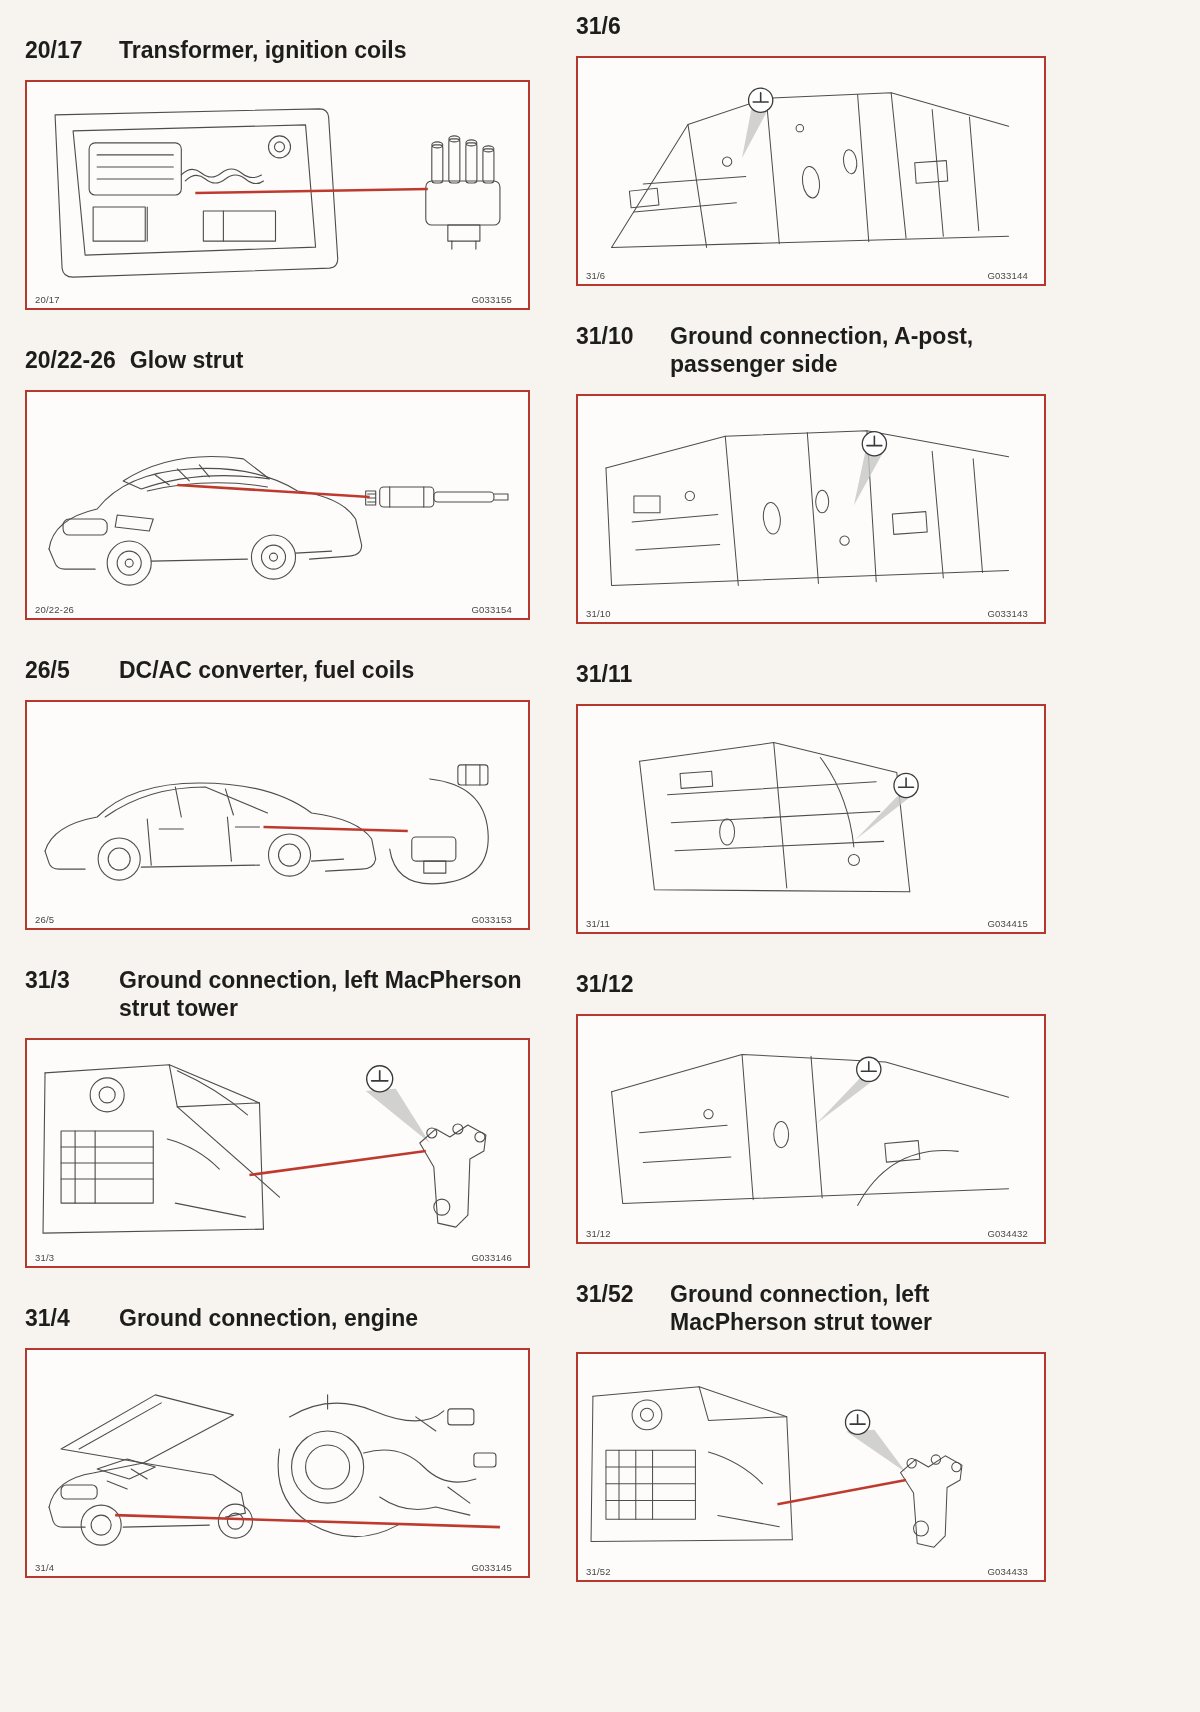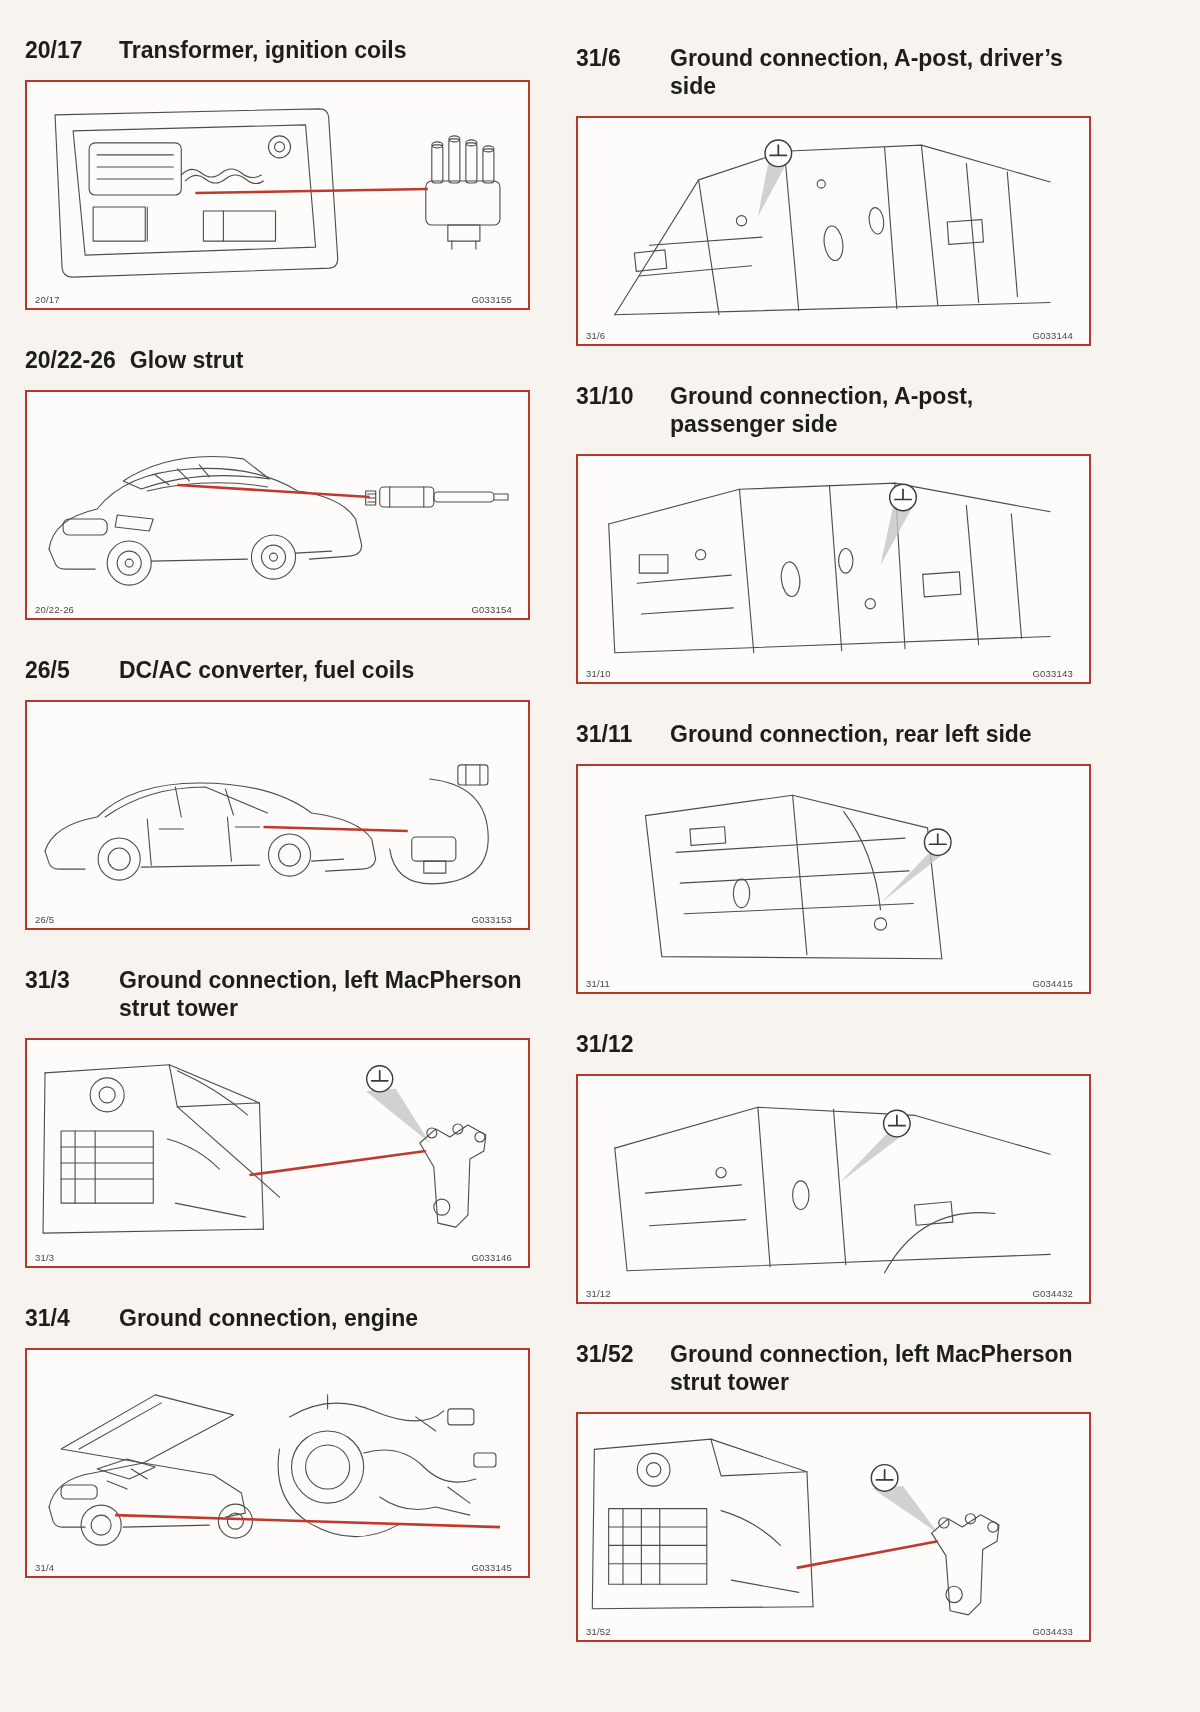--- a/index.html
+++ b/index.html
@@ -18,21 +18,21 @@
     color:var(--ink);
     overflow:hidden;
   }
   .page{
     padding:10px 0 0 25px;
     display:flex;
     gap:46px;
   }
   .col{display:flex;flex-direction:column;}
   .col-left{width:505px;padding-top:26px;}
-  .col-right{width:515px;padding-top:2px;margin-top:32px;}
+  .col-right{width:470px;padding-top:2px;}
   .entry{margin-bottom:36px;}
   .entry-title{
     display:flex;
     align-items:flex-start;
     margin:0 0 16px 0;
     font-size:23px;
     font-weight:bold;
     line-height:1.22;
   }
   .entry-num{flex:0 0 auto;min-width:80px;margin-right:14px;white-space:nowrap;}
@@ -259,21 +259,20 @@
       </figure>
     </section>
 
   </div>
 
   <div class="col col-right">
 
     <section class="entry">
       <h2 class="entry-title">
         <span class="entry-num">31/6</span>
-        <span class="entry-text">Ground connection, A-post, driver’s side</span>
       </h2>
       <figure class="frame" style="margin:0;">
         <svg viewBox="0 0 500 212">
           <g class="ln">
             <path d="M36 188 L118 56 L202 28 L336 22 L462 58"></path>
             <path d="M118 56 L138 188 M202 28 L216 184 M300 24 L312 182"></path>
             <path d="M36 188 L462 176"></path>
             <path d="M60 150 L170 140 M70 120 L180 112"></path>
             <path d="M336 22 L352 178"></path>
             <path d="M380 40 L392 176 M420 48 L430 170"></path>
@@ -322,21 +321,20 @@
           </g>
         </svg>
         <span class="tag tag-tl">31/10</span>
         <span class="tag tag-br">G033143</span>
       </figure>
     </section>
 
     <section class="entry">
       <h2 class="entry-title">
         <span class="entry-num">31/11</span>
-        <span class="entry-text">Ground connection, rear left side</span>
       </h2>
       <figure class="frame" style="margin:0;">
         <svg viewBox="0 0 500 212">
           <g class="ln">
             <path d="M66 44 L210 24 L342 56 L356 184"></path>
             <path d="M66 44 L82 182 L356 184"></path>
             <path d="M210 24 L224 180"></path>
             <path d="M96 80 L320 66 M100 110 L324 98 M104 140 L328 130"></path>
             <path d="M260 40 q30 40 36 96"></path>
             <ellipse cx="160" cy="120" rx="8" ry="14"></ellipse>

